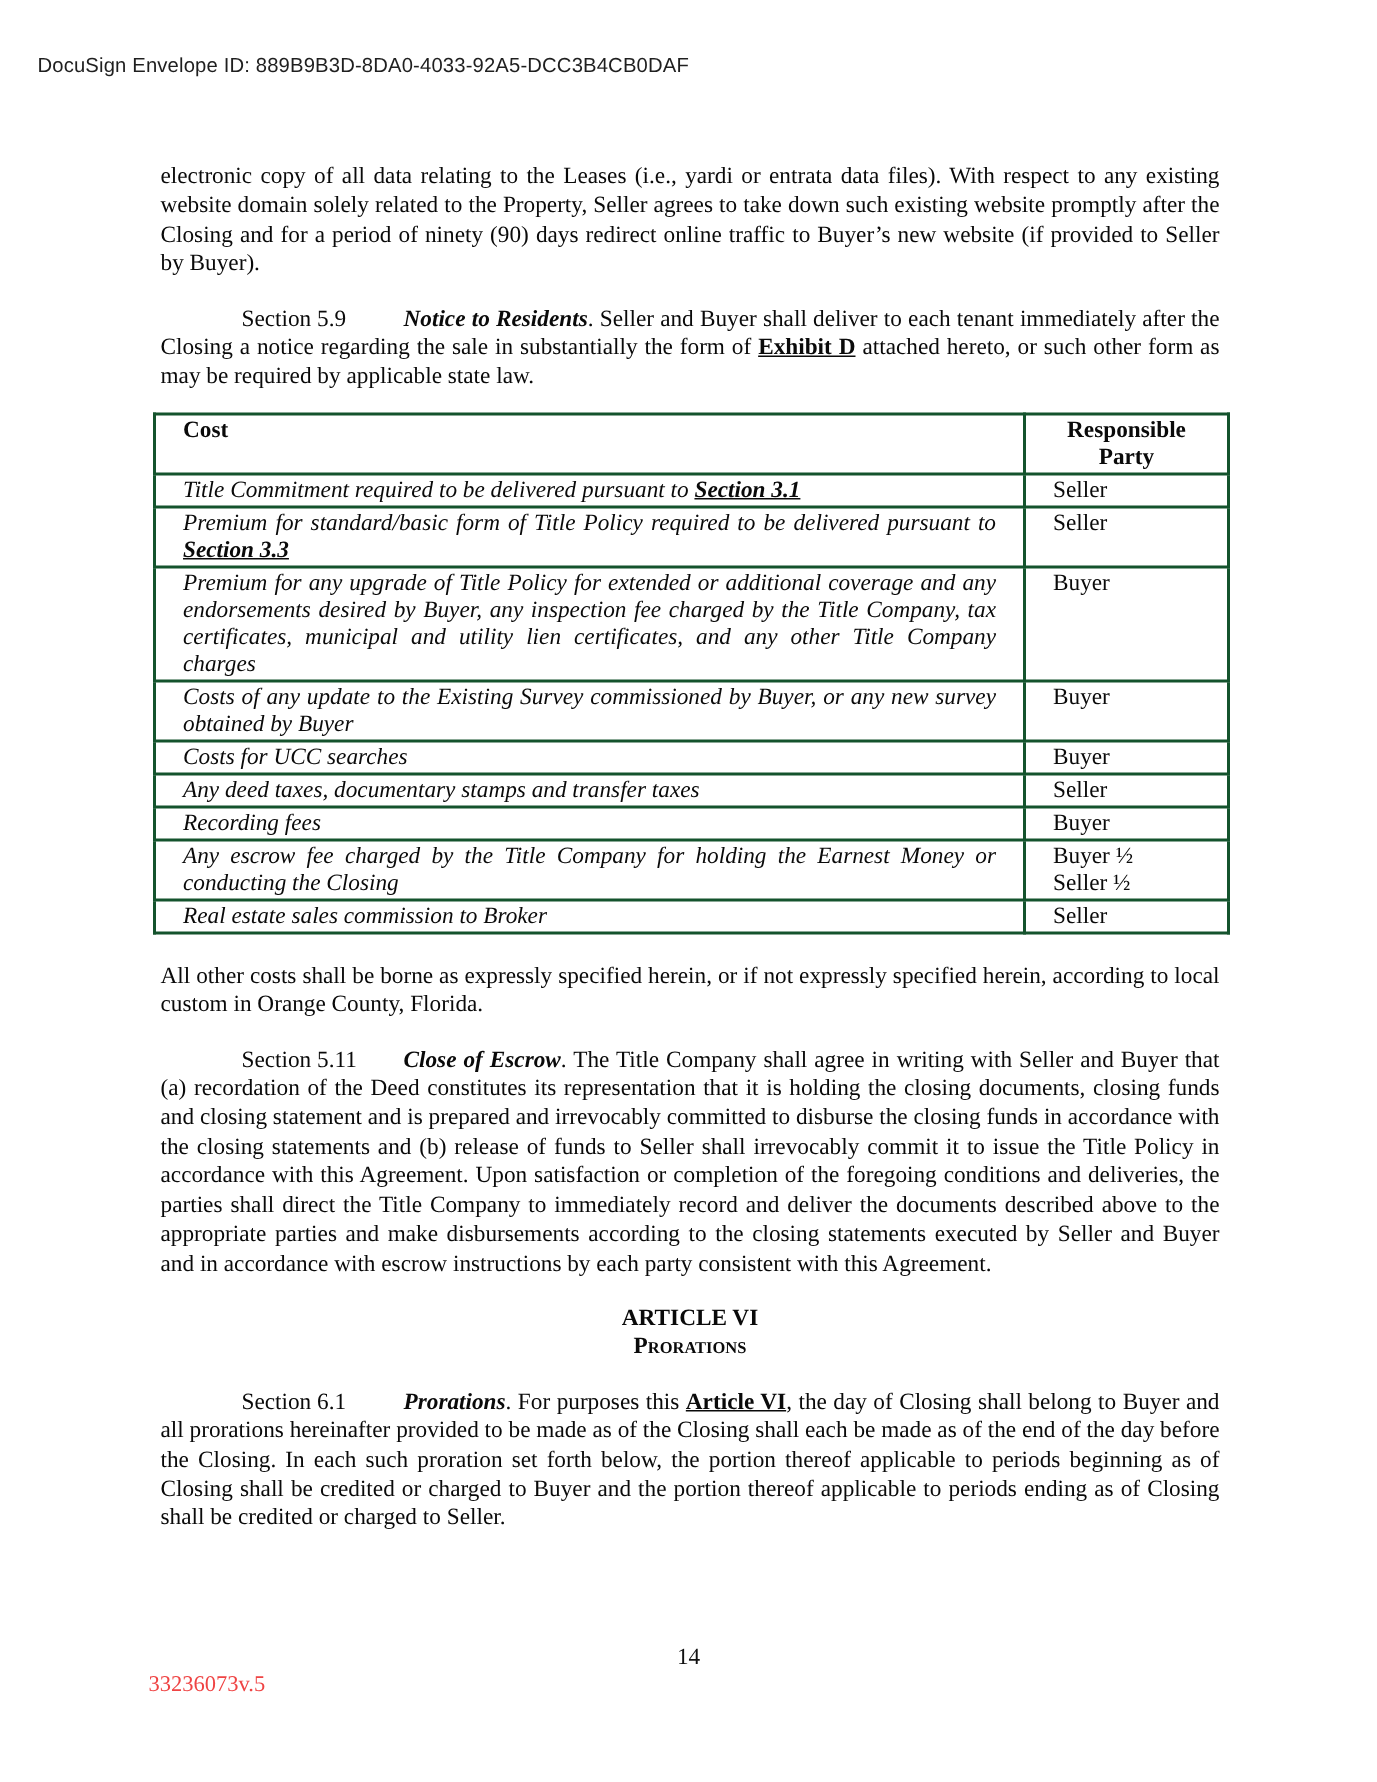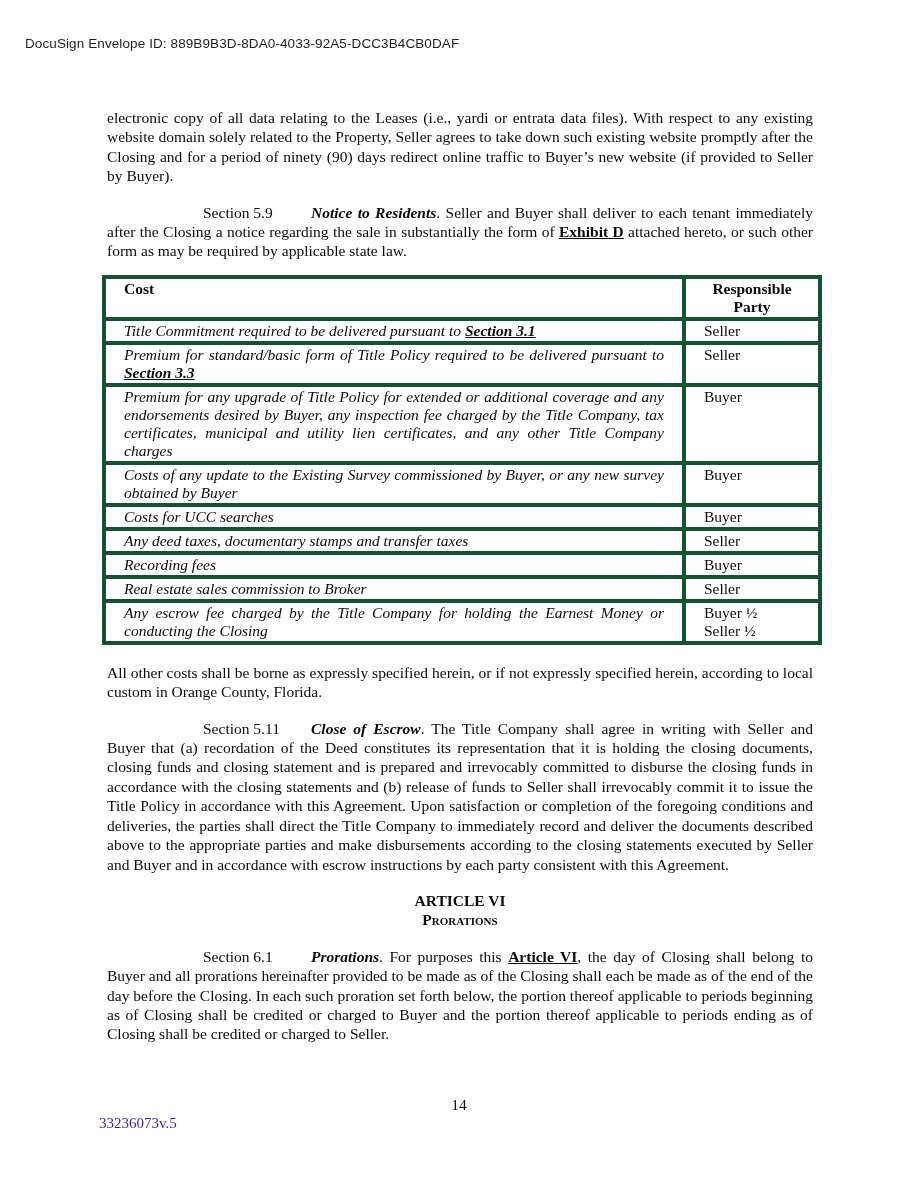--- a/index.html
+++ b/index.html
@@ -27,31 +27,31 @@
     position: absolute;
     top: 108px;
     left: 107px;
     width: 706px;
     font-size: 15.5px;
     line-height: 19.4px;
     text-align: justify;
   }
   p.para { margin: 0 0 17px 0; }
   p.indent { text-indent: 54px; }
-  .sec-label { display: inline-block; width: 108px; text-indent: 0; margin-left: 42px; }
+  .sec-label { display: inline-block; width: 108px; text-indent: 0; }
   .sec-title { font-weight: bold; font-style: italic; }
   .bold-ref { font-weight: bold; text-decoration: underline; }
   table.costs {
     border-collapse: collapse;
     width: 716px;
     margin: -3px 0 18px -5px;
     table-layout: fixed;
   }
   table.costs th, table.costs td {
-    border: 4px solid #14532d;
+    border: 2px solid #14532d;
     font-size: 15.5px;
     line-height: 18px;
     padding: 1px 18px;
     vertical-align: top;
   }
   th.cost-col { width: 580px; text-align: left; font-weight: bold; }
   th.party-col { width: 136px; text-align: center; font-weight: bold; }
   td.cost-cell { text-align: justify; font-style: italic; }
   td.party-cell { text-align: left; }
   .article-head {
@@ -74,21 +74,21 @@
     width: 918px;
     text-align: center;
     font-size: 15.5px;
     color: #111;
   }
   .doc-number {
     position: absolute;
     top: 1115px;
     left: 99px;
     font-size: 15px;
-    color: #4c1d95;
+    color: #ef4444;
   }
 </style>
 </head>
 <body>
 
 <div class="page">
 
   <div class="docusign-header">DocuSign Envelope ID: 889B9B3D-8DA0-4033-92A5-DCC3B4CB0DAF</div>
 
   <div class="content">
@@ -126,29 +126,29 @@
       </tr>
       <tr>
         <td class="cost-cell">Any deed taxes, documentary stamps and transfer taxes</td>
         <td class="party-cell">Seller</td>
       </tr>
       <tr>
         <td class="cost-cell">Recording fees</td>
         <td class="party-cell">Buyer</td>
       </tr>
       <tr>
-        <td class="cost-cell">Real estate sales commission to Broker</td>
-        <td class="party-cell">Seller</td>
-      </tr>
-      <tr>
         <td class="cost-cell">Any escrow fee charged by the Title Company for holding the Earnest Money or conducting the Closing</td>
         <td class="party-cell">
               <div>Buyer ½</div>
               <div>Seller ½</div>
             </td>
+      </tr>
+      <tr>
+        <td class="cost-cell">Real estate sales commission to Broker</td>
+        <td class="party-cell">Seller</td>
       </tr>
     </tbody>
       </table>
 
     <p class="para">All other costs shall be borne as expressly specified herein, or if not expressly specified herein, according to local custom in Orange County, Florida.</p>
 
     <p class="para indent"><span class="sec-label">Section 5.11</span><span class="sec-title">Close of Escrow</span><span>.  The Title Company shall agree in writing with Seller and Buyer that (a) recordation of the Deed constitutes its representation that it is holding the closing documents, closing funds and closing statement and is prepared and irrevocably committed to disburse the closing funds in accordance with the closing statements and (b) release of funds to Seller shall irrevocably commit it to issue the Title Policy in accordance with this Agreement.  Upon satisfaction or completion of the foregoing conditions and deliveries, the parties shall direct the Title Company to immediately record and deliver the documents described above to the appropriate parties and make disbursements according to the closing statements executed by Seller and Buyer and in accordance with escrow instructions by each party consistent with this Agreement.</span></p>
 
     <p class="article-head">ARTICLE VI</p>
     <p class="article-sub">Prorations</p>

